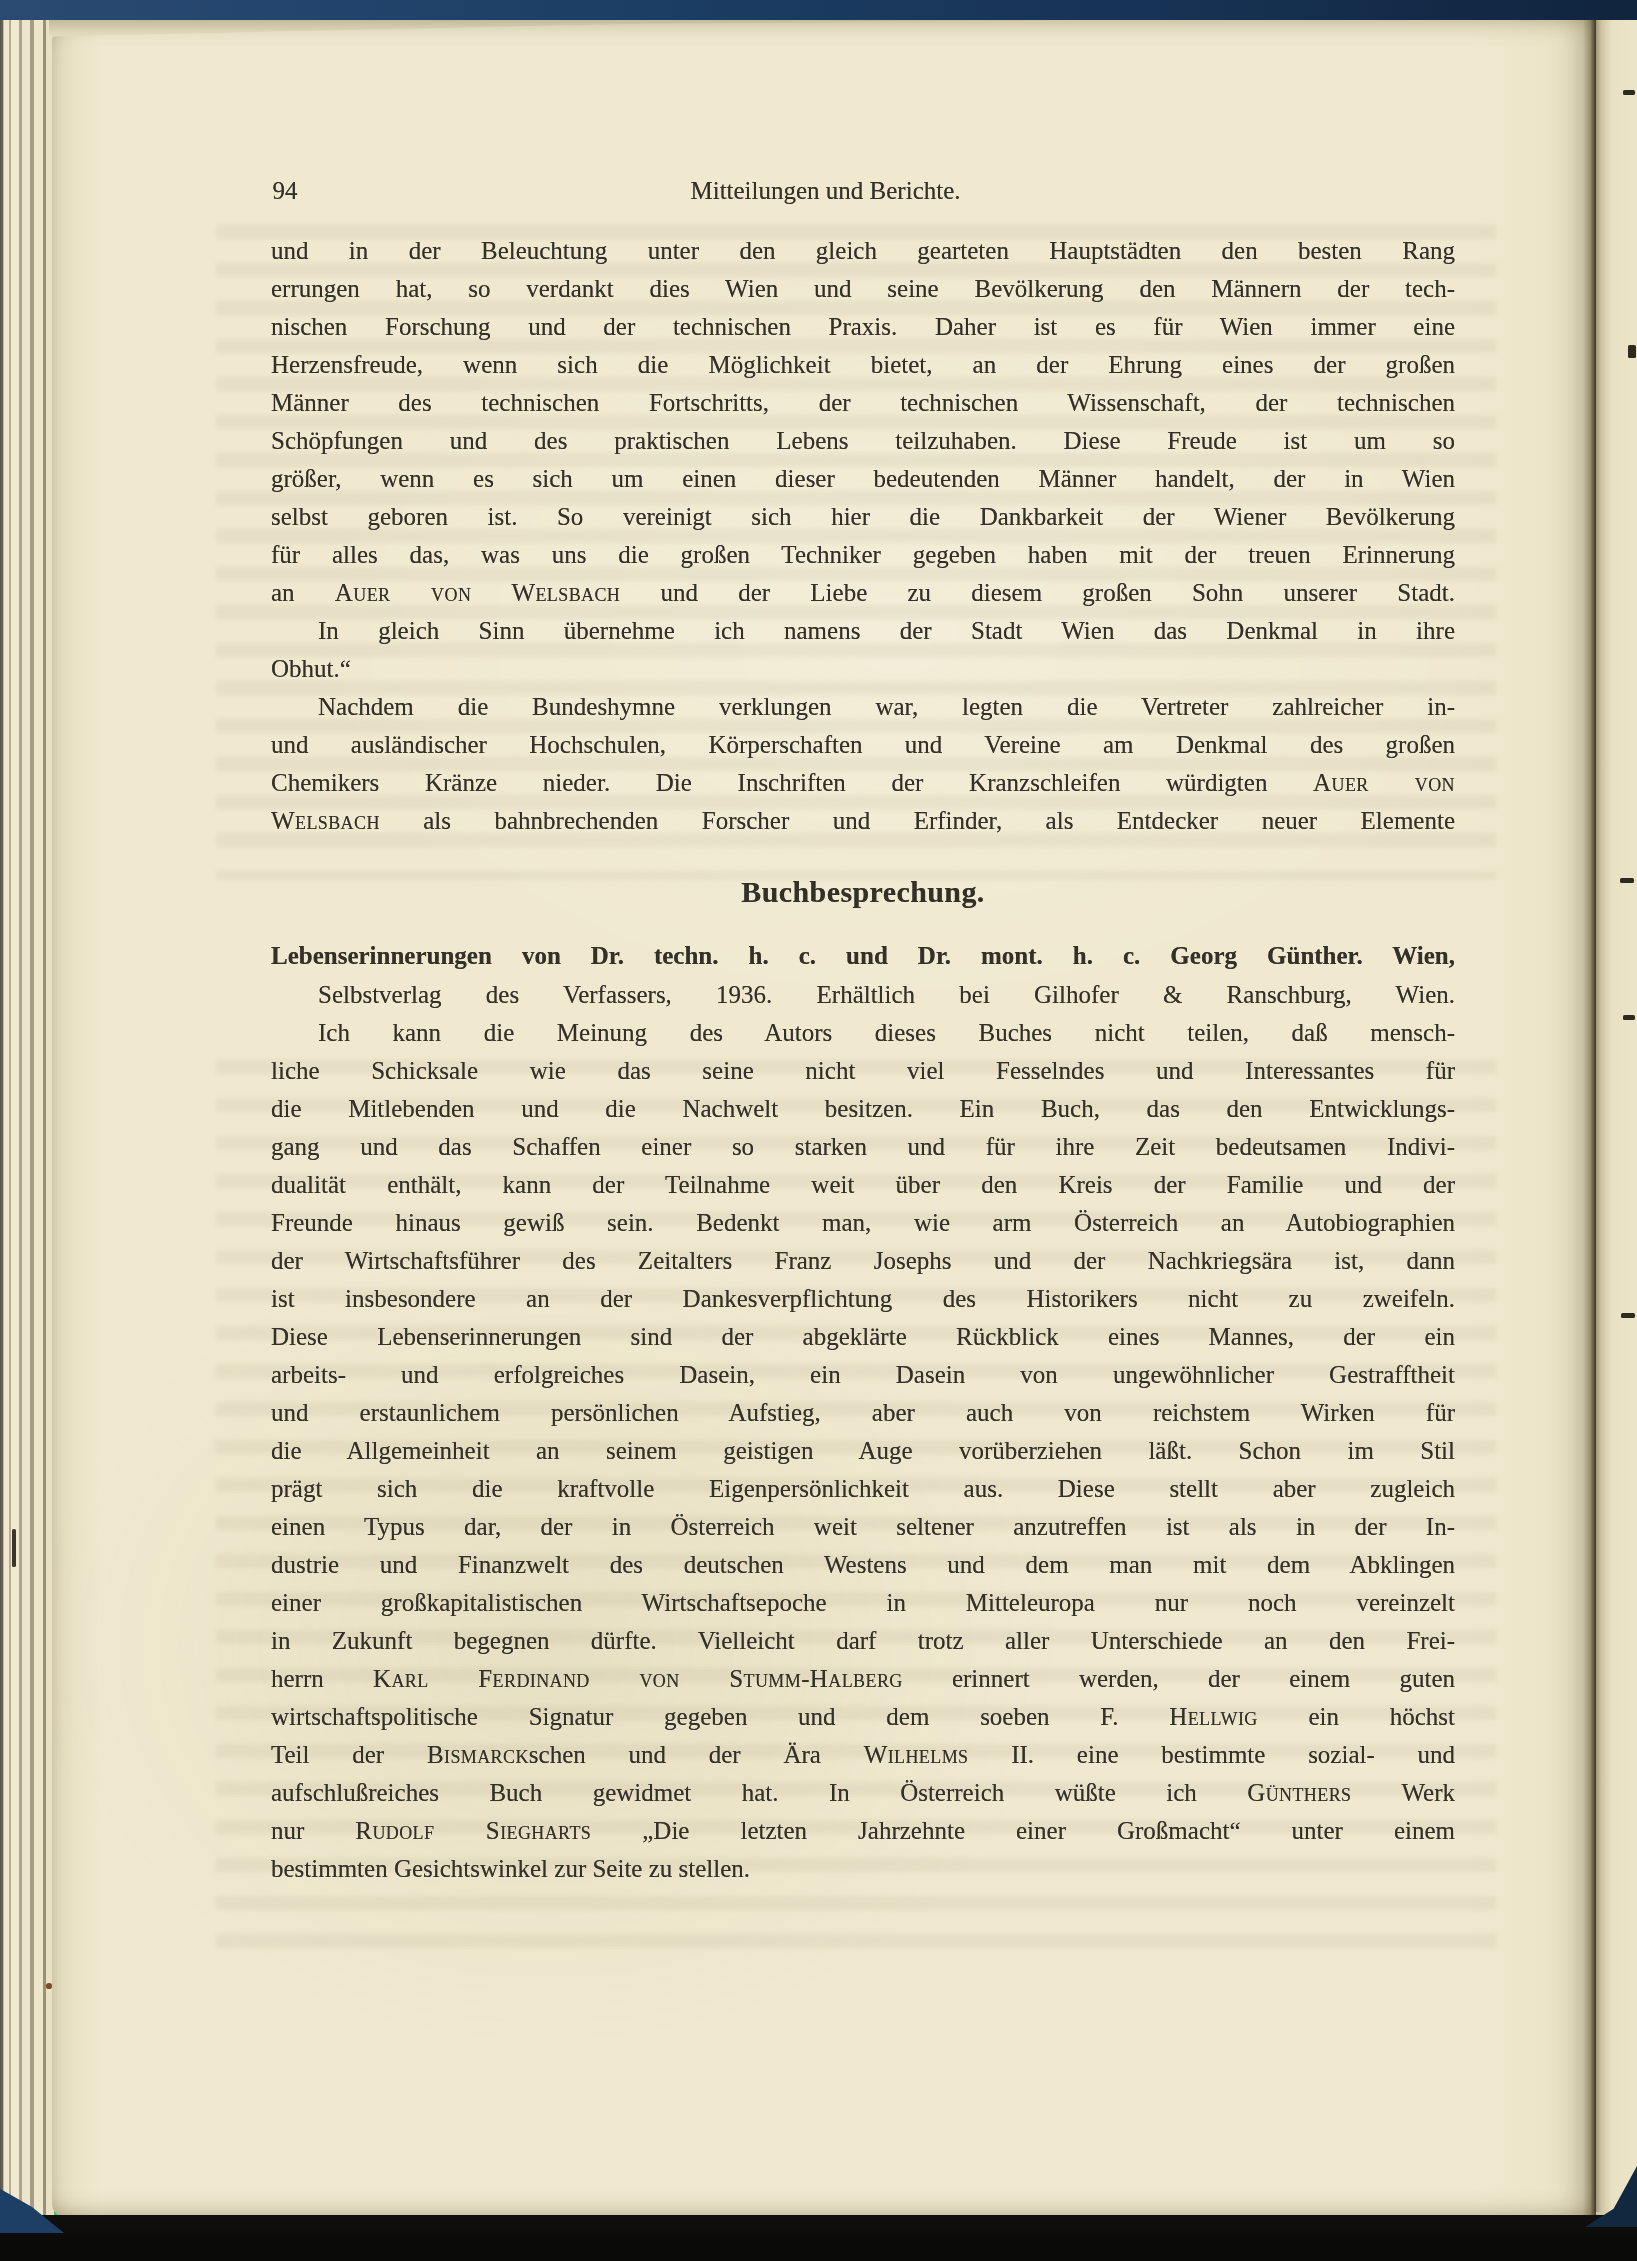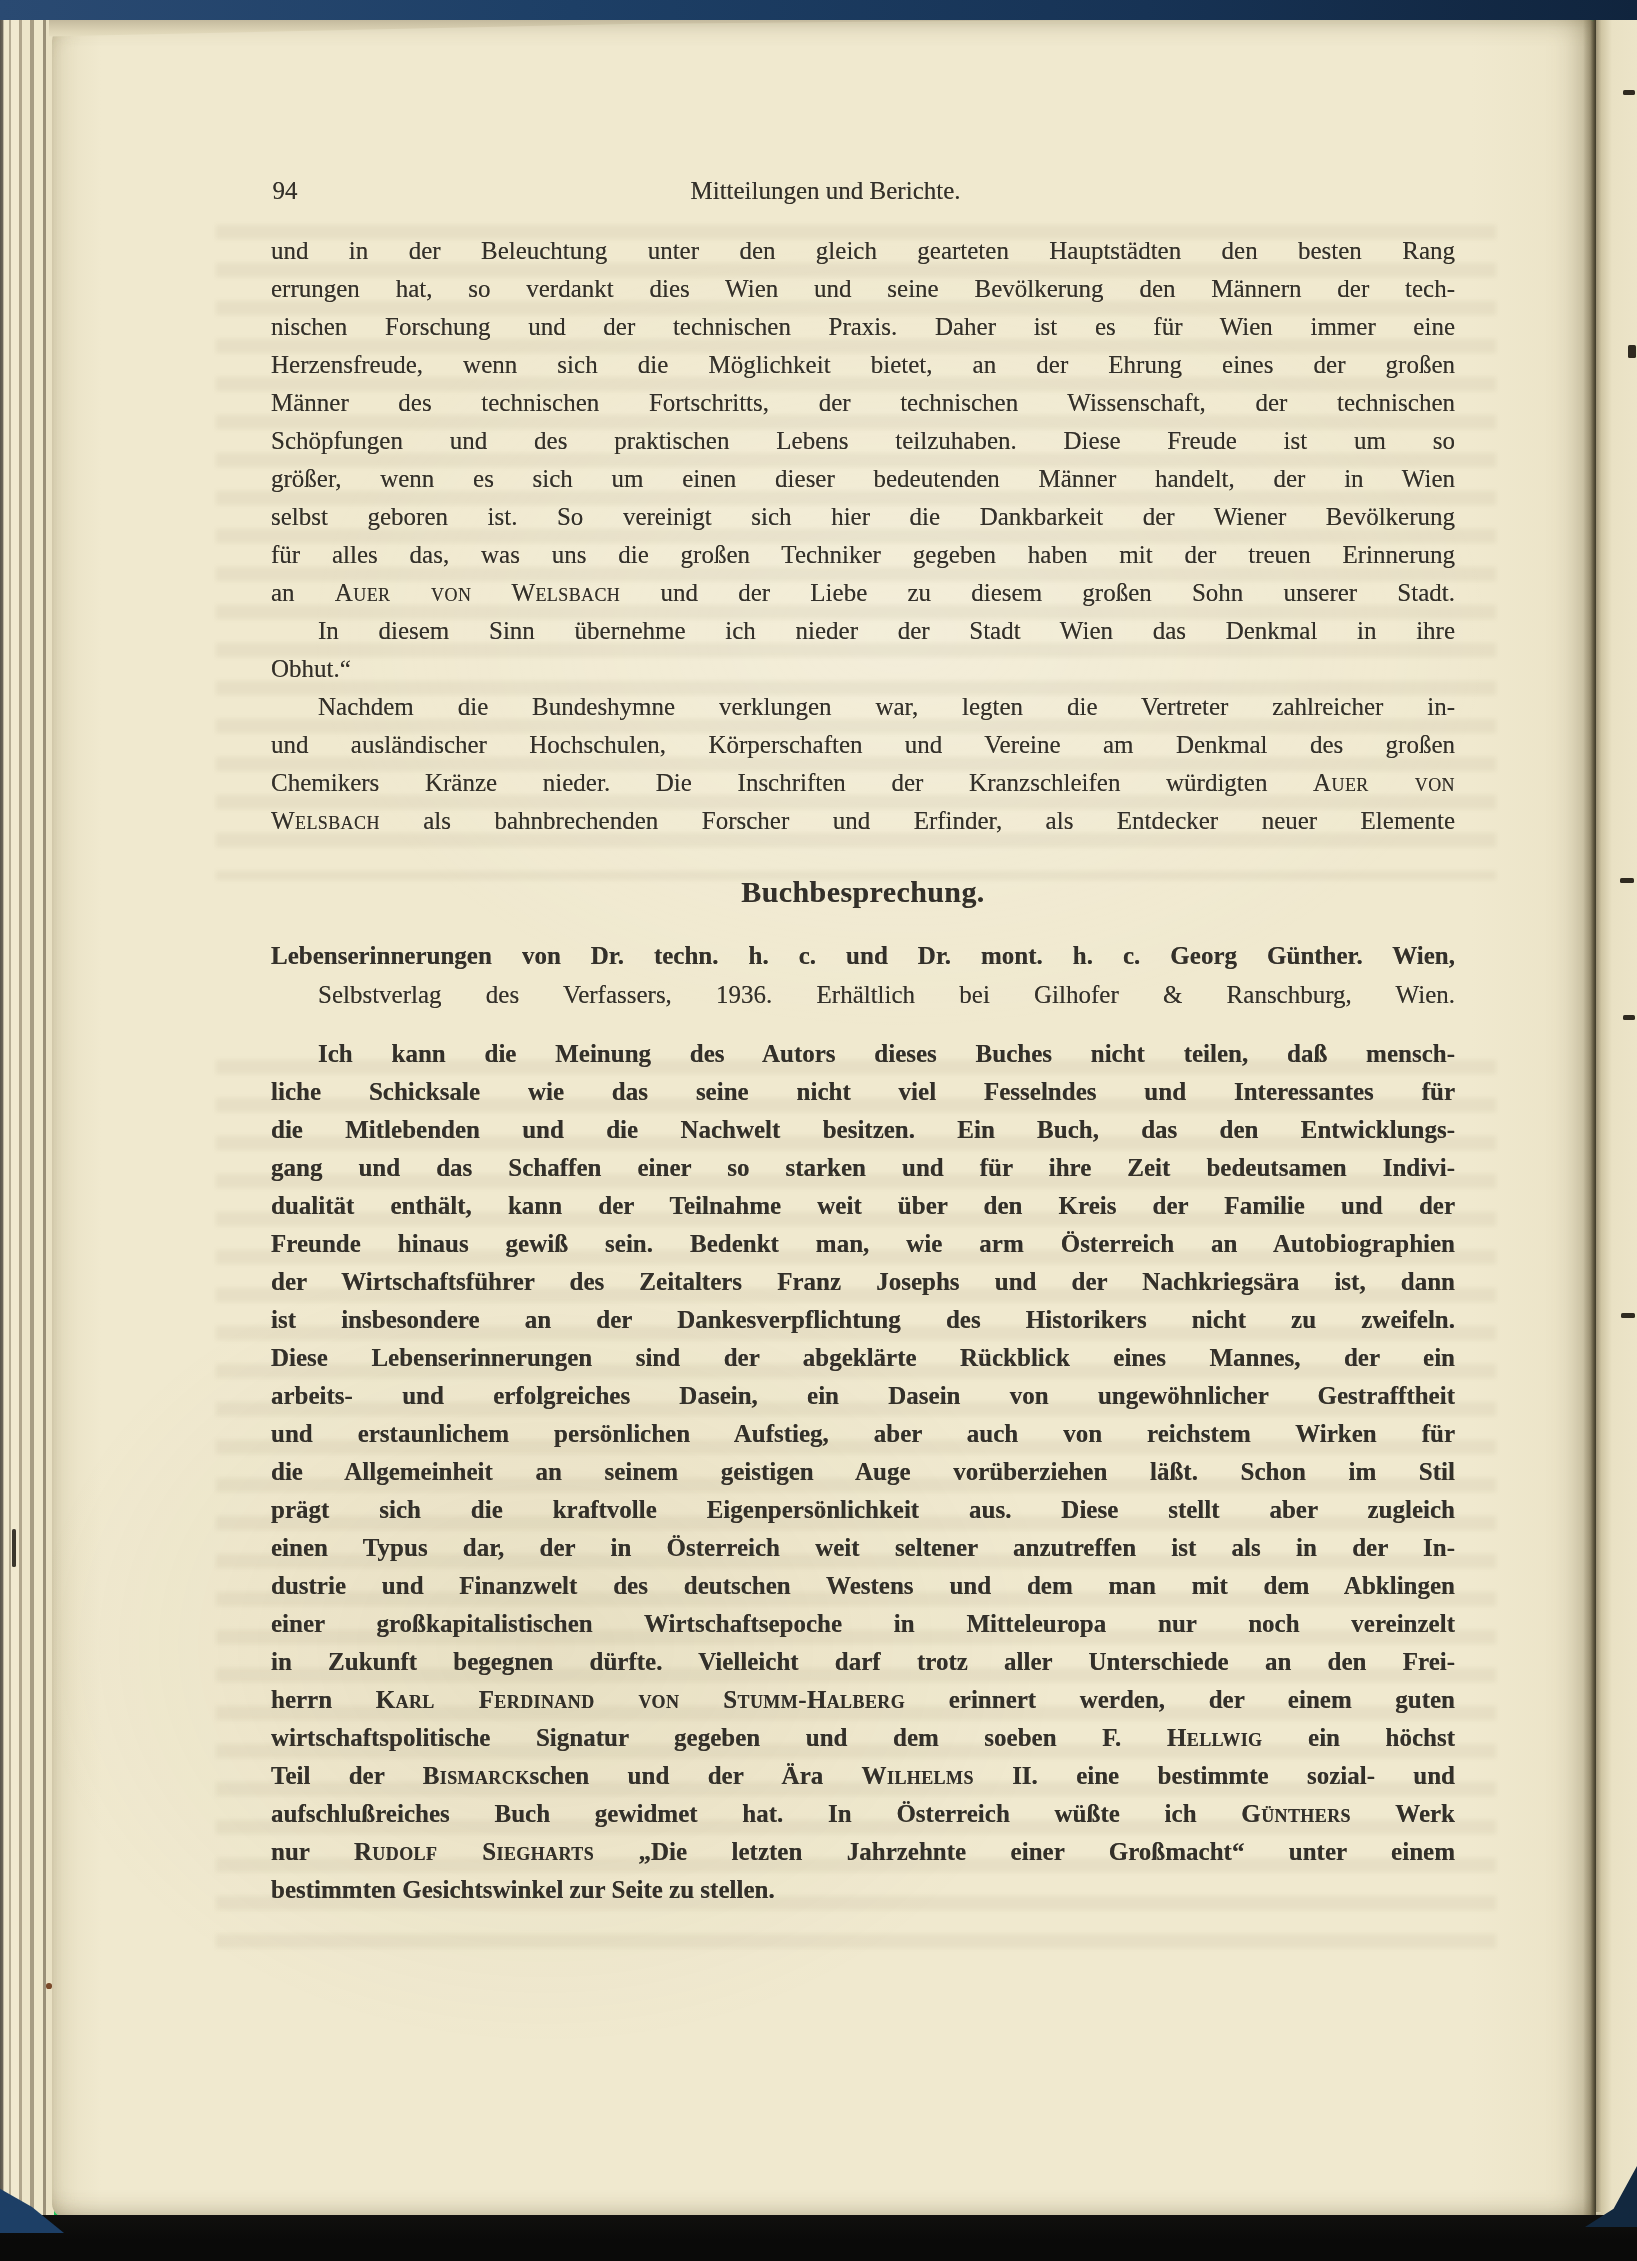--- a/index.html
+++ b/index.html
@@ -104,21 +104,21 @@
 
   #para1 { margin-top:22px; }
 
   .review-heading {
     margin-top:28px; margin-bottom:21px;
     font-size:30px; line-height:47px; font-weight:bold;
     text-align:center; letter-spacing:0.4px;
   }
   .bib { line-height:39px; }
   .bib .bold { font-weight:bold; }
-  #review-para { margin-top:21px; line-height:38px;font-weight:bold; }
+  #review-para { margin-top:0; line-height:38px; }
   #review-para .ln { min-height:38px; }
 
   
   .mark { position:absolute; background:#2f2a20; border-radius:1.6px; z-index:3; }
   .m1 { left:1623px; top:90px;  width:12.3px; height:4.9px; }
   .m2 { left:1628px; top:345px;  width:8.2px; height:13px; }
   .m3 { left:1620px; top:878px; width:14px; height:4.9px; }
   .m4 { left:1623px; top:1015px; width:12.3px; height:4.9px; }
   .m5 { left:1621px; top:1313px; width:14px; height:4.9px; }
   .m6 { left:11.5px;   top:1529px; width:4.1px;  height:38px; background:#3a362c; }
@@ -151,21 +151,21 @@
           <div class="ln">Herzensfreude, wenn sich die Möglichkeit bietet, an der Ehrung eines der großen</div>
           <div class="ln">Männer des technischen Fortschritts, der technischen Wissenschaft, der technischen</div>
           <div class="ln">Schöpfungen und des praktischen Lebens teilzuhaben. Diese Freude ist um so</div>
           <div class="ln">größer, wenn es sich um einen dieser bedeutenden Männer handelt, der in Wien</div>
           <div class="ln">selbst geboren ist. So vereinigt sich hier die Dankbarkeit der Wiener Bevölkerung</div>
           <div class="ln">für alles das, was uns die großen Techniker gegeben haben mit der treuen Erinnerung</div>
           <div class="ln">an <span class="sc">Auer von Welsbach</span> und der Liebe zu diesem großen Sohn unserer Stadt.</div>
         </div>
 
       <div class="para" id="para2">
-          <div class="ln ind">In diesem Sinn übernehme ich nieder der Stadt Wien das Denkmal in ihre</div>
+          <div class="ln ind">In gleich Sinn übernehme ich namens der Stadt Wien das Denkmal in ihre</div>
           <div class="ln last">Obhut.“</div>
         </div>
 
       <div class="para" id="para3">
           <div class="ln ind">Nachdem die Bundeshymne verklungen war, legten die Vertreter zahlreicher in-</div>
           <div class="ln">und ausländischer Hochschulen, Körperschaften und Vereine am Denkmal des großen</div>
           <div class="ln">Chemikers Kränze nieder. Die Inschriften der Kranzschleifen würdigten <span class="sc">Auer von</span></div>
           <div class="ln"><span class="sc">Welsbach</span> als bahnbrechenden Forscher und Erfinder, als Entdecker neuer Elemente</div>
         </div>
 

